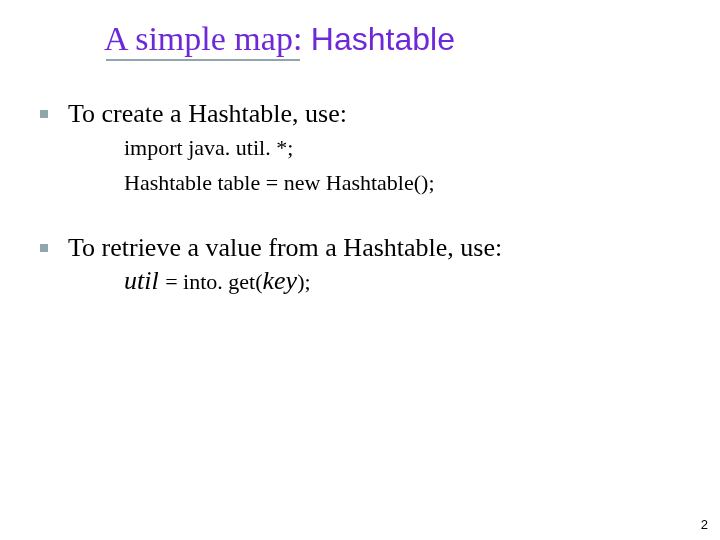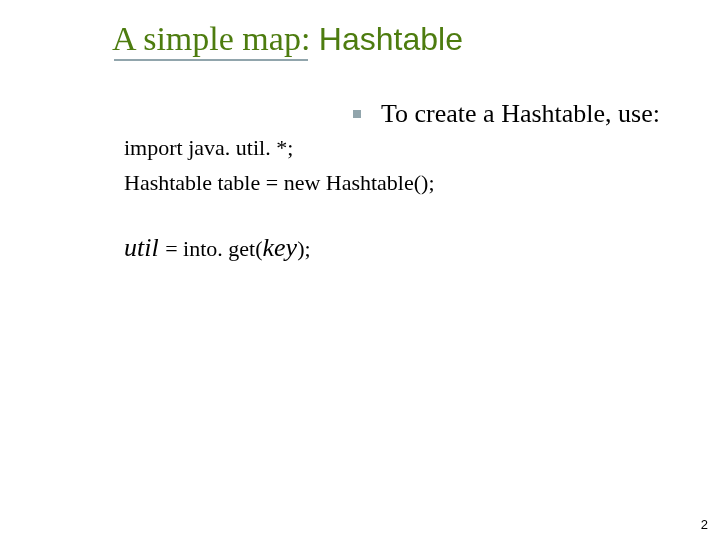--- a/index.html
+++ b/index.html
@@ -18,22 +18,21 @@
     height: 540px;
     position: relative;
     background: #ffffff;
   }
   .title {
     position: absolute;
     top: 20px;
     left: 104px;
     font-size: 34px;
     font-weight: 400;
-    color: #4d7c0f;
-    margin-left: 8px;
+    color: #6d28d9;
   }
   .title .plain {
     position: relative;
   }
   .title .plain::before {
     content: "";
     display: block;
     position: absolute;
     left: 2px;
     right: 2px;
@@ -50,21 +49,20 @@
     top: 98px;
     left: 40px;
     right: 60px;
   }
   .item {
     margin-bottom: 34px;
   }
   .item-row {
     display: flex;
     align-items: flex-start;
-    justify-content: flex-end;
   }
   .bullet {
     width: 8px;
     height: 8px;
     background: #91a5ac;
     margin-top: 12px;
     margin-right: 20px;
     flex-shrink: 0;
   }
   .item-text {
@@ -114,20 +112,24 @@
       </div>
       <div class="sub">
         <span class="sans">Hashtable table = new Hashtable();</span>
       </div>
     </div>
 
     <div class="item">
     </div>
 
     <div class="item">
+      <div class="item-row">
+        <div class="bullet"></div>
+        <div class="item-text">To retrieve a value from a Hashtable, use:</div>
+      </div>
       <div class="sub">
         <span class="ital">util </span><span class="sans">= into. get(</span><span class="ital">key</span><span class="sans">);</span>
       </div>
     </div>
 
   </div>
 
   <div class="page-num">2</div>
 
 </div>

